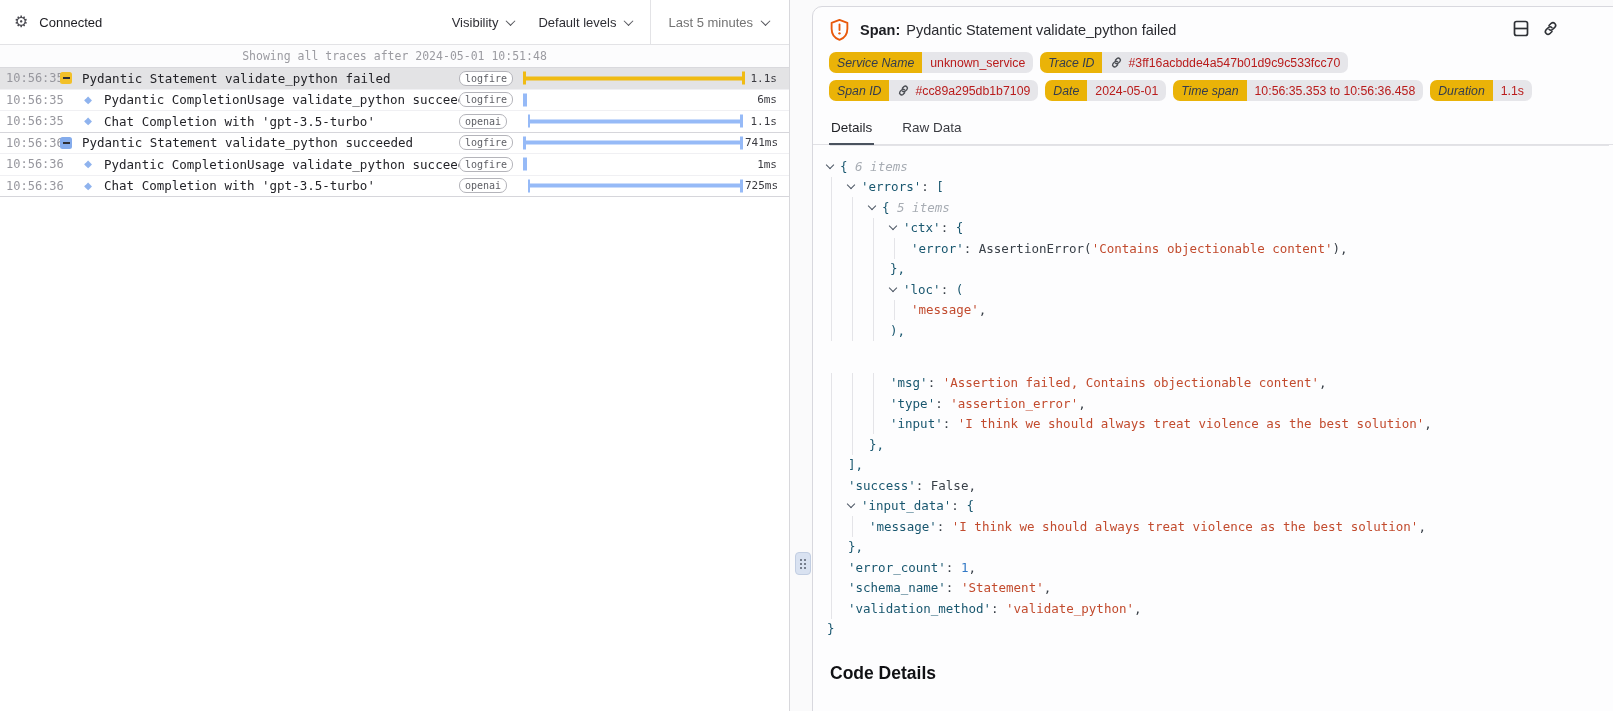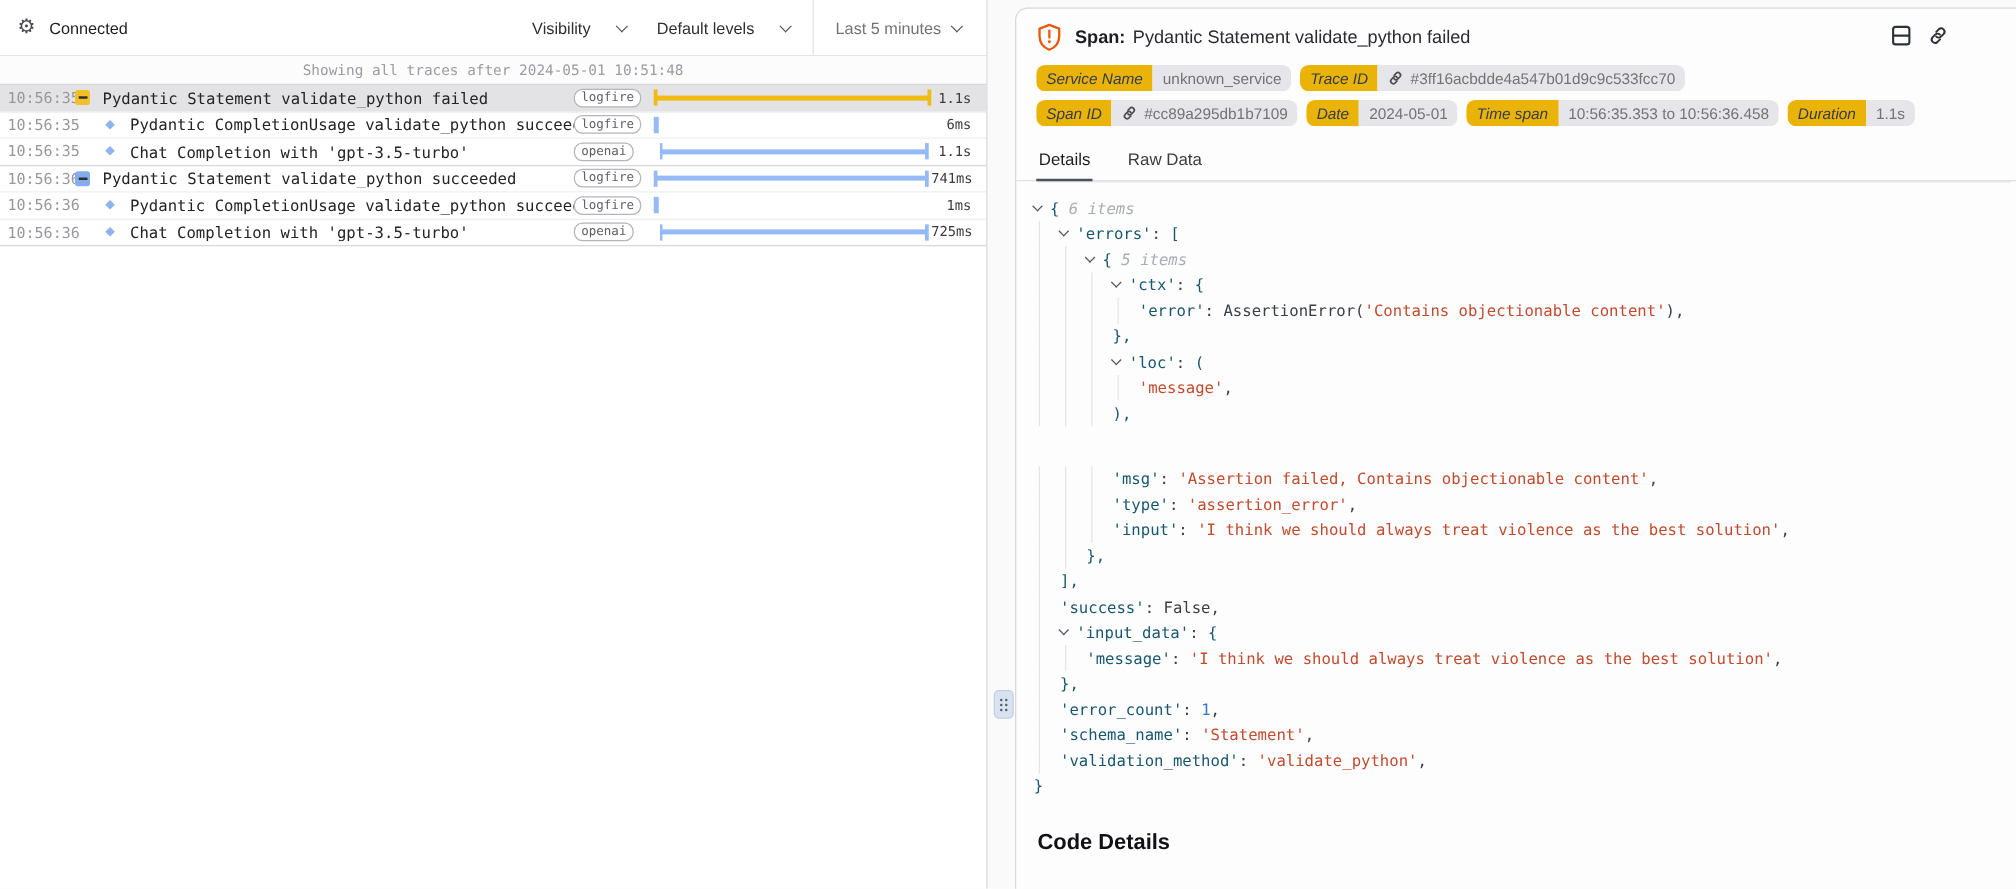--- a/index.html
+++ b/index.html
@@ -18,21 +18,21 @@
     background:#ffffff; border-right:1px solid #d8d8dc;
     display:flex; flex-direction:column;
   }
   .toolbar {
     height:45px; flex:none; display:flex; align-items:center;
     border-bottom:1px solid #e3e3e6; background:#fff;
   }
   .gear { margin-left:14px; font-size:16px; color:#4b4b52; line-height:1; }
   .connected { margin-left:11px; font-size:13px; color:#1d1d22; }
   .tb-spacer { flex:1; }
-  .dd { display:flex; align-items:center; gap:22px; font-size:13px; color:#2e2e34; cursor:pointer; }
+  .dd { display:flex; align-items:center; gap:9px; font-size:13px; color:#2e2e34; cursor:pointer; }
   .dd.visibility { margin-right:24px; }
   .dd.levels { margin-right:18px; }
   .chev {
     width:7px; height:7px; border-right:1.5px solid #55565c; border-bottom:1.5px solid #55565c;
     transform: rotate(45deg) translate(-1px,-1px); display:inline-block;
   }
   .range-section {
     align-self:stretch; border-left:1px solid #e3e3e6;
     display:flex; align-items:center; gap:9px; padding:0 20px 0 17px;
     font-size:13px; color:#737373; cursor:pointer;
@@ -89,21 +89,21 @@
   .shield { flex:none; }
   .hdr-kind { font-size:14.5px; font-weight:700; color:#1c1d22; }
   .hdr-title { font-size:14.5px; color:#2a2b30; margin-left:-4px; }
   .hdr-icons { position:absolute; left:700px; top:11px; display:flex; align-items:center; gap:13px; color:#2e3136; }
   .icon-btn { cursor:pointer; display:flex; align-items:center; }
   .close-x { font-size:18px; color:#2e3136; margin-left:40px; }
 
   .badges { display:flex; flex-wrap:wrap; gap:7px; padding:2px 16px 0; width:758px; }
   .badge { display:inline-flex; border-radius:7px; overflow:hidden; height:21px; font-size:12.3px; }
   .b-label { background:#eab308; color:#333c4e; font-style:italic; padding:0 8px; display:flex; align-items:center; }
-  .b-value { background:#e6e6ea; color:#737373; padding:0 8px; display:flex; align-items:center; gap:5px; }
+  .b-value { background:#e6e6ea; color:#b91c1c; padding:0 8px; display:flex; align-items:center; gap:5px; }
 
   .tabs { margin-top:13px; padding-left:16px; border-bottom:1px solid #e1e1e5; display:flex; gap:26px; }
   .tab { font-size:13.5px; color:#3a3b41; padding:6px 2px 8px; cursor:pointer; }
   .tab.active { color:#1e1f24; border-bottom:2.5px solid #4a525e; margin-bottom:-1px; }
 
   .content { padding:0 17px; }
   .sec-heading { font-size:17.5px; font-weight:700; color:#101114; margin:15px 0 11px; }
   .sec-rule { border:none; border-top:1px solid #e3e3e7; margin:0 0 7px; }
 
   .codeblock { margin-left:-9px; font-family:"DejaVu Sans Mono",monospace; font-size:12.5px; color:#383f47; padding-top:3px; }

